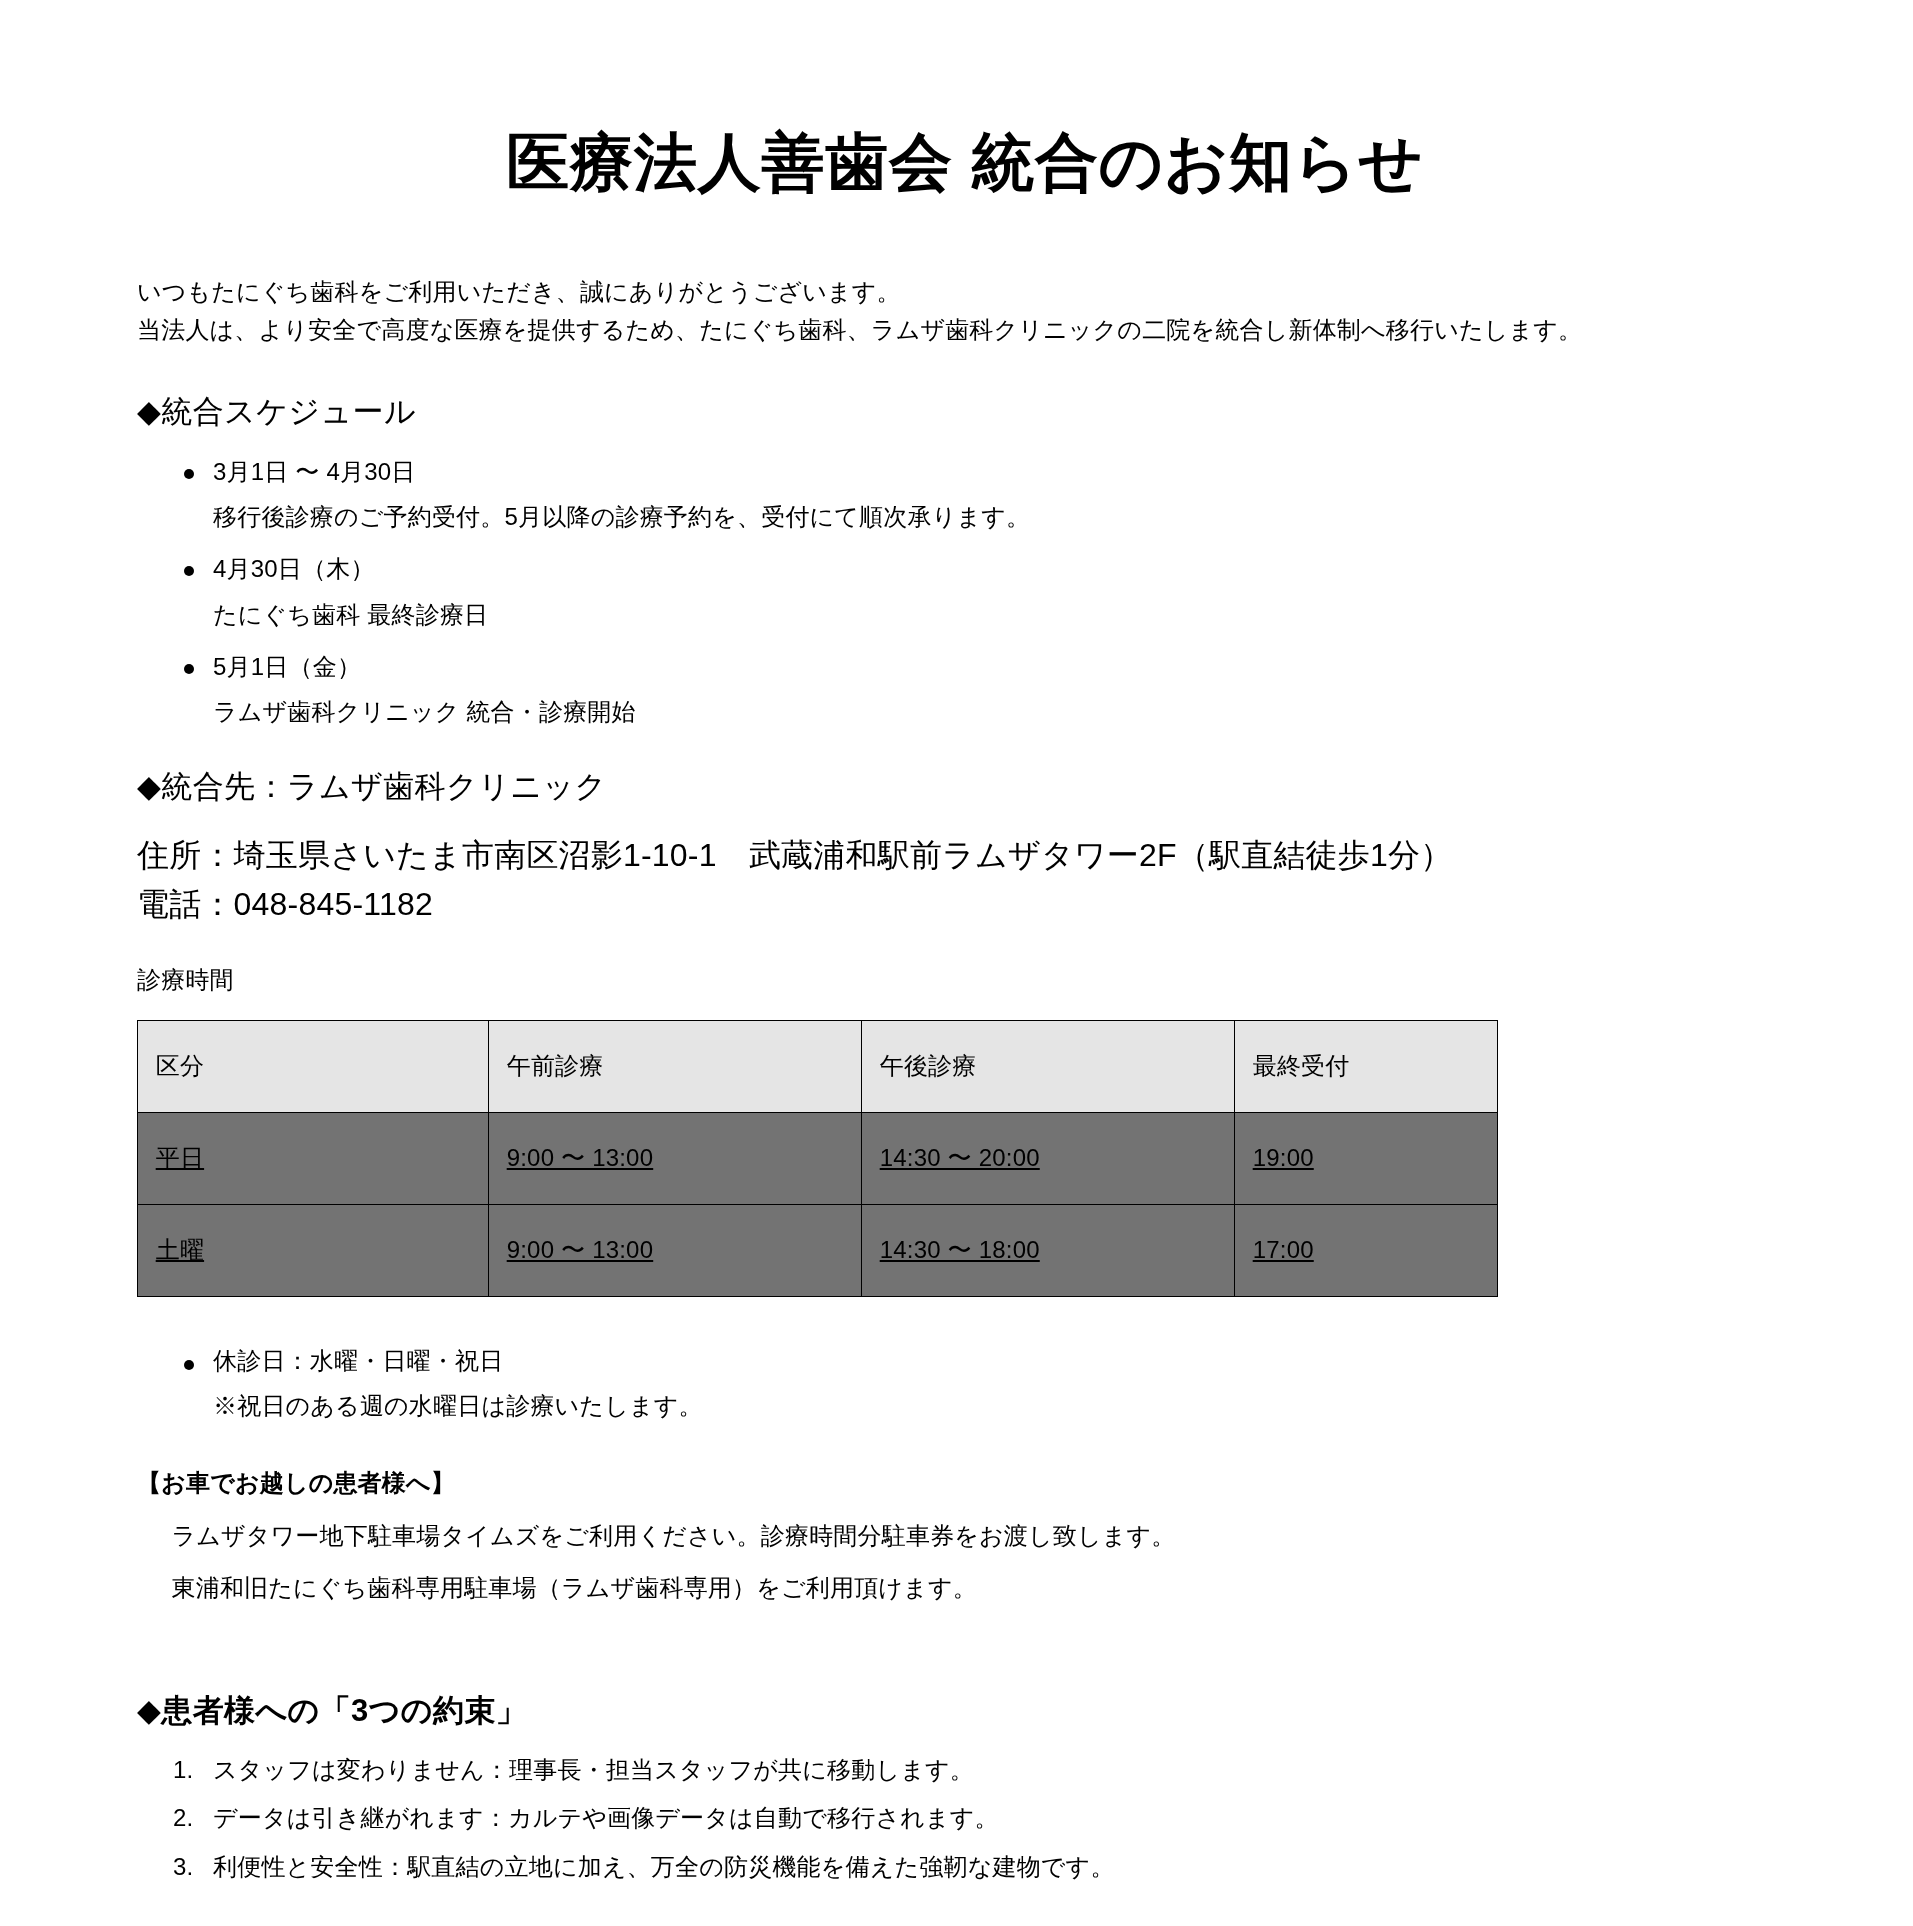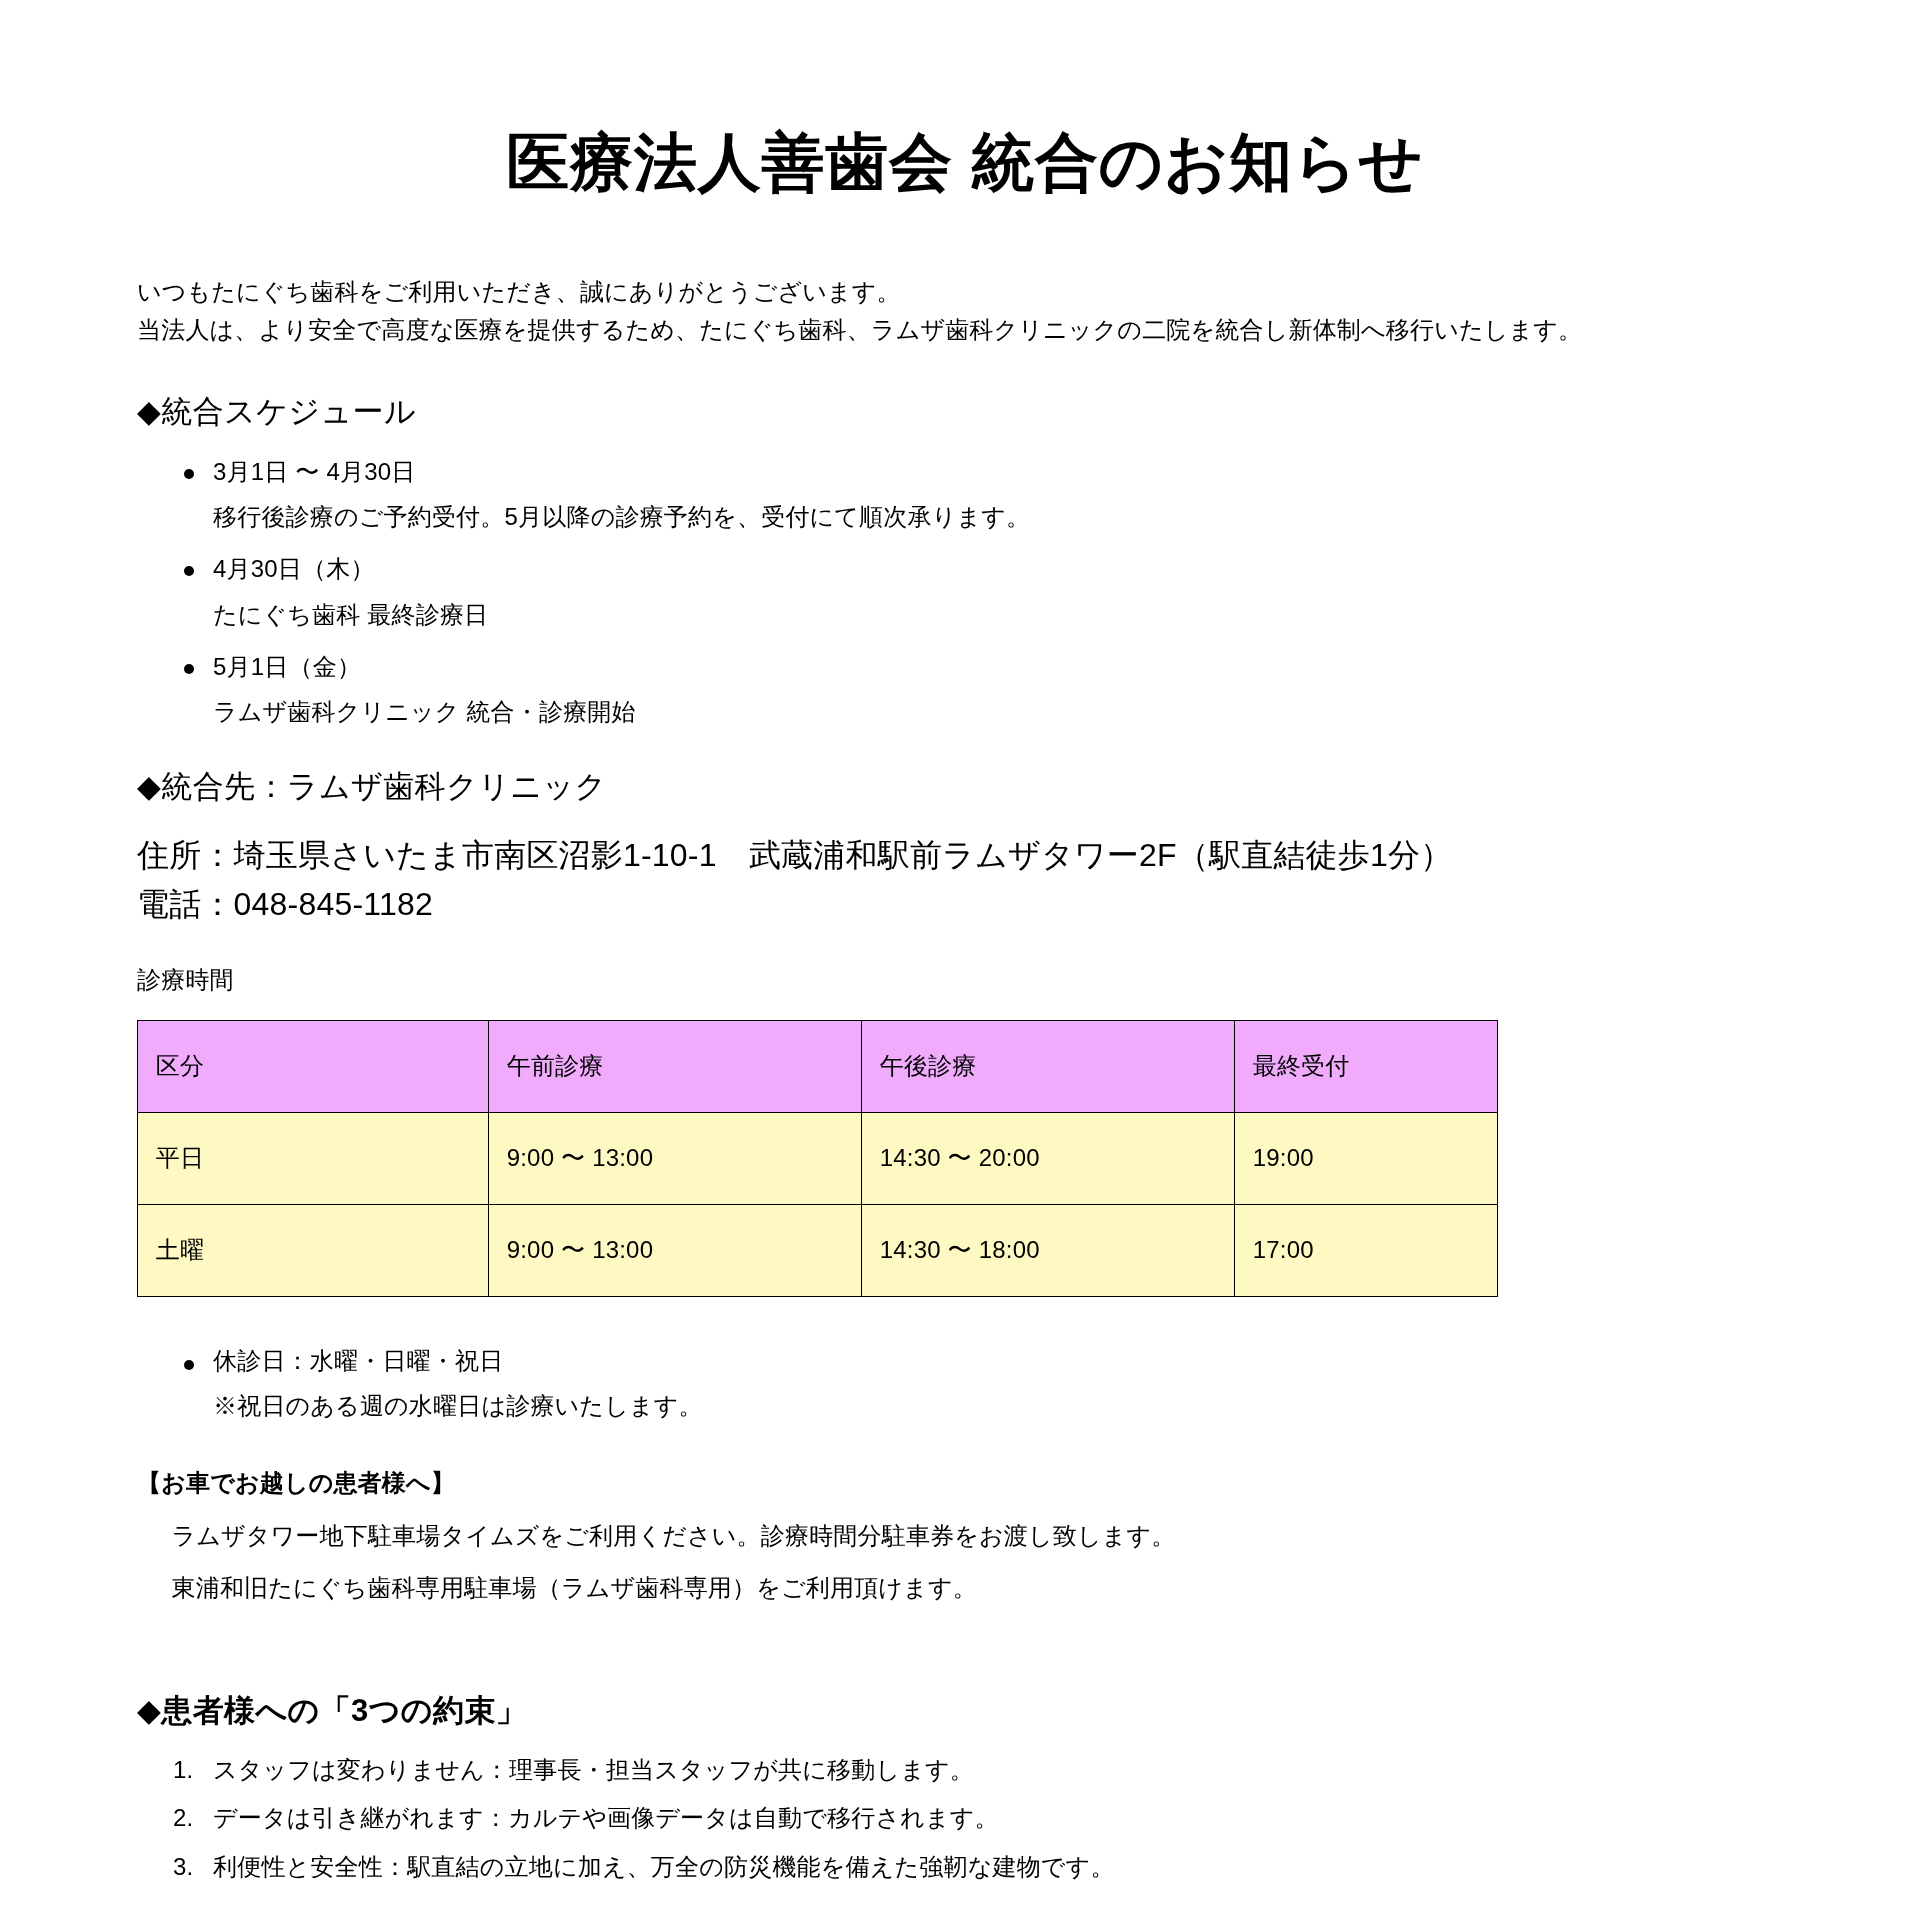--- a/index.html
+++ b/index.html
@@ -131,22 +131,22 @@
     border: 1.9px solid #000000;
     height: 92px;
     padding: 0 17.7px;
     font-size: 24px;
     font-weight: 400;
     text-align: left;
     vertical-align: middle;
     letter-spacing: 0.2px;
     box-sizing: border-box;
   }
-  table.hours thead th { background: #f0abfc; }
-  table.hours tbody td { background: #fef9c3; }
+  table.hours thead th { background: #e5e5e5; }
+  table.hours tbody td { background: #737373; text-decoration: underline; }
   .col-a { width: 351px; }
   .col-b { width: 373px; }
   .col-c { width: 373px; }
   .col-d { width: 263px; }
 
   
   ul.closed {
     list-style: none;
     margin: 0;
     padding: 0;

